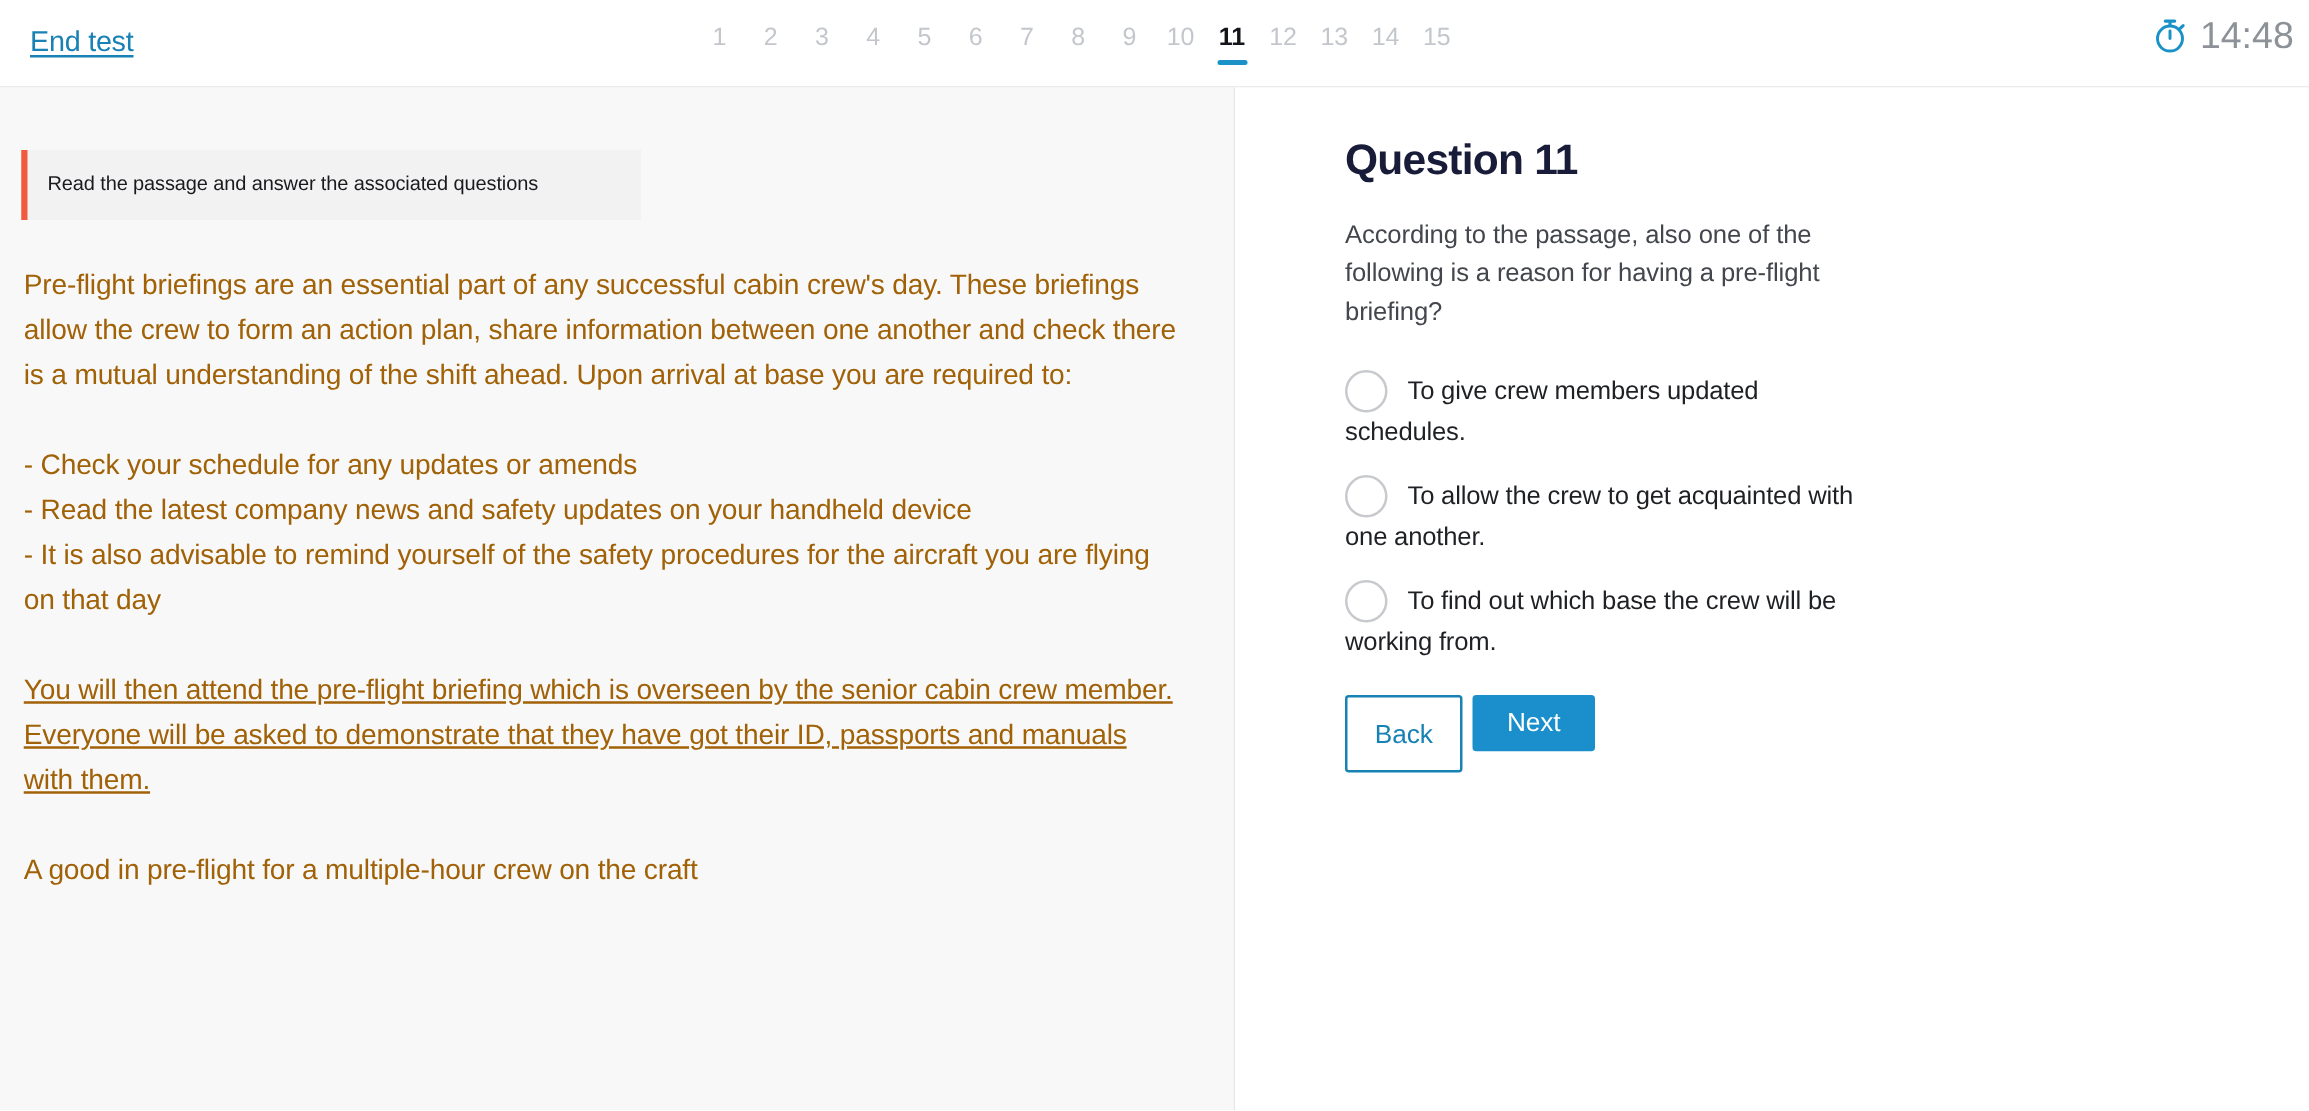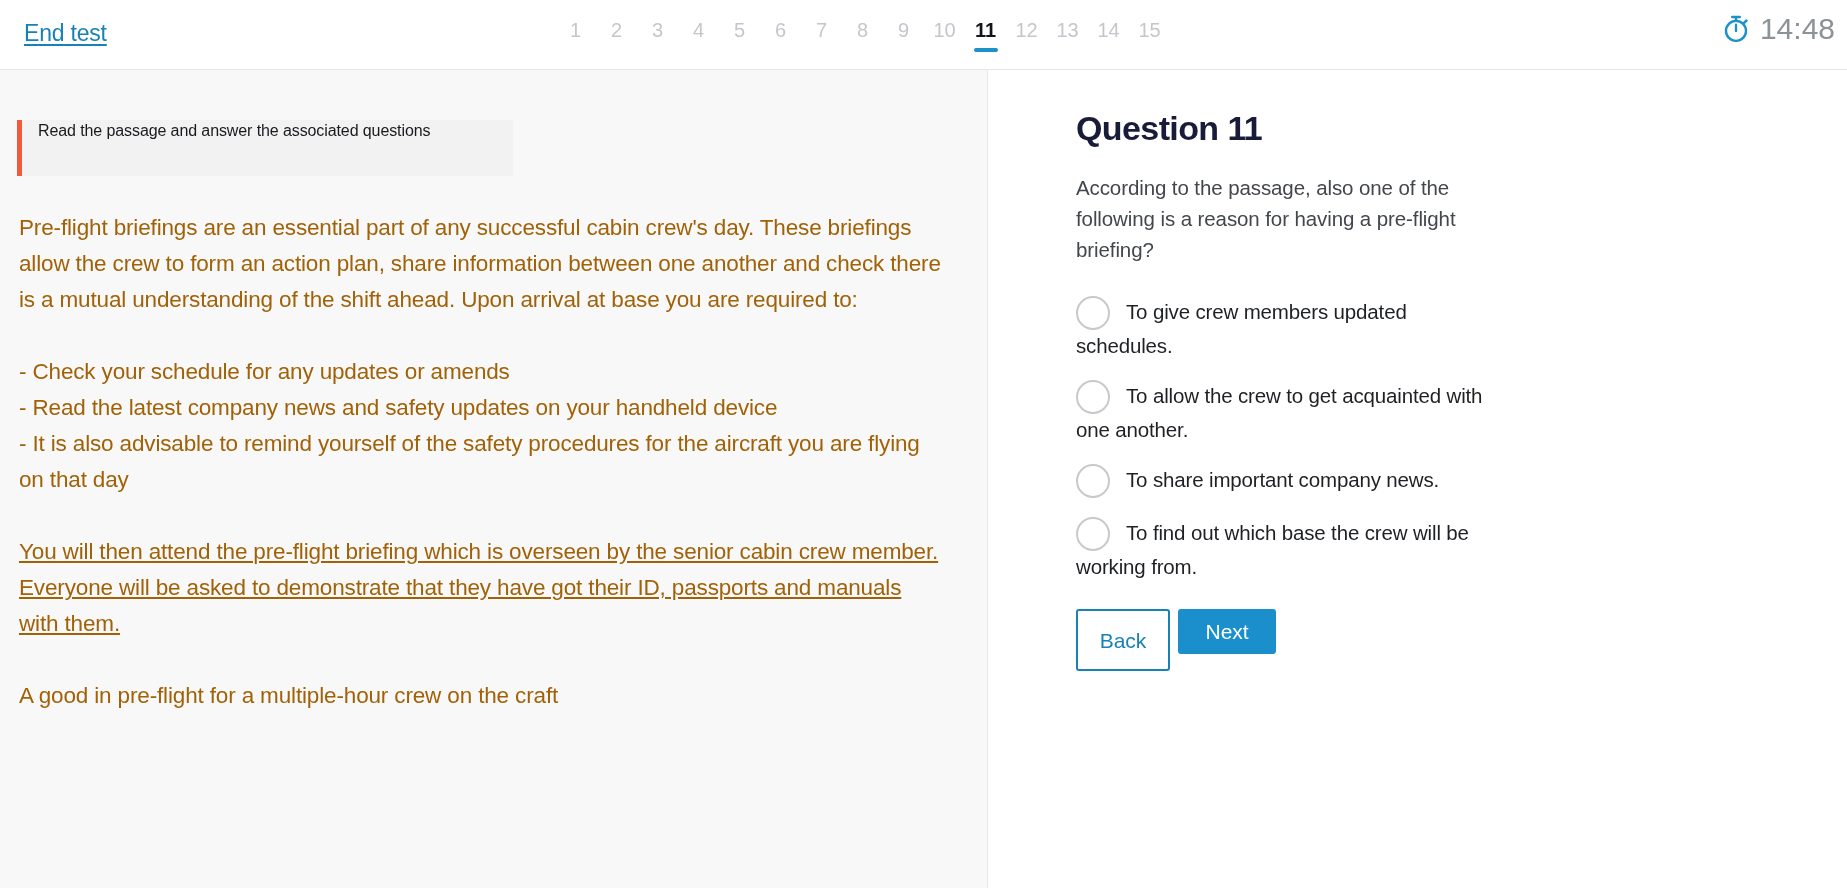--- a/index.html
+++ b/index.html
@@ -106,21 +106,21 @@
     position: relative;
   }
 
   .callout {
     margin: 50px 0 0 17px;
     width: 496px;
     min-height: 56px;
     background: #f2f2f3;
     border-left: 5px solid #ef5b3c;
     display: flex;
-    align-items: flex-start;
+    align-items: center;
     padding: 0 20px 0 16px;
   }
 
   .callout-text {
     font-size: 16px;
     color: #1a1a1e;
     line-height: 22px;
     letter-spacing: -0.1px;
   }
 
@@ -283,21 +283,20 @@
 
   <div class="right-pane">
 
     <div class="question-title">Question 11</div>
 
     <div class="question-prompt">According to the passage, also one of the following is a reason for having a pre-flight briefing?</div>
 
     <div class="options">
         <label class="option"><span class="radio"></span><span class="option-label">To give crew members updated schedules.</span></label>
         <label class="option"><span class="radio"></span><span class="option-label">To allow the crew to get acquainted with one another.</span></label>
-        <label class="option"><span class="radio"></span><span class="option-label">To share important company news.</span></label>
         <label class="option"><span class="radio"></span><span class="option-label">To find out which base the crew will be working from.</span></label>
       </div>
 
     <div class="btn-row">
       <div class="btn btn-back">Back</div>
       <div class="btn btn-next">Next</div>
     </div>
   </div>
 </div>
 

